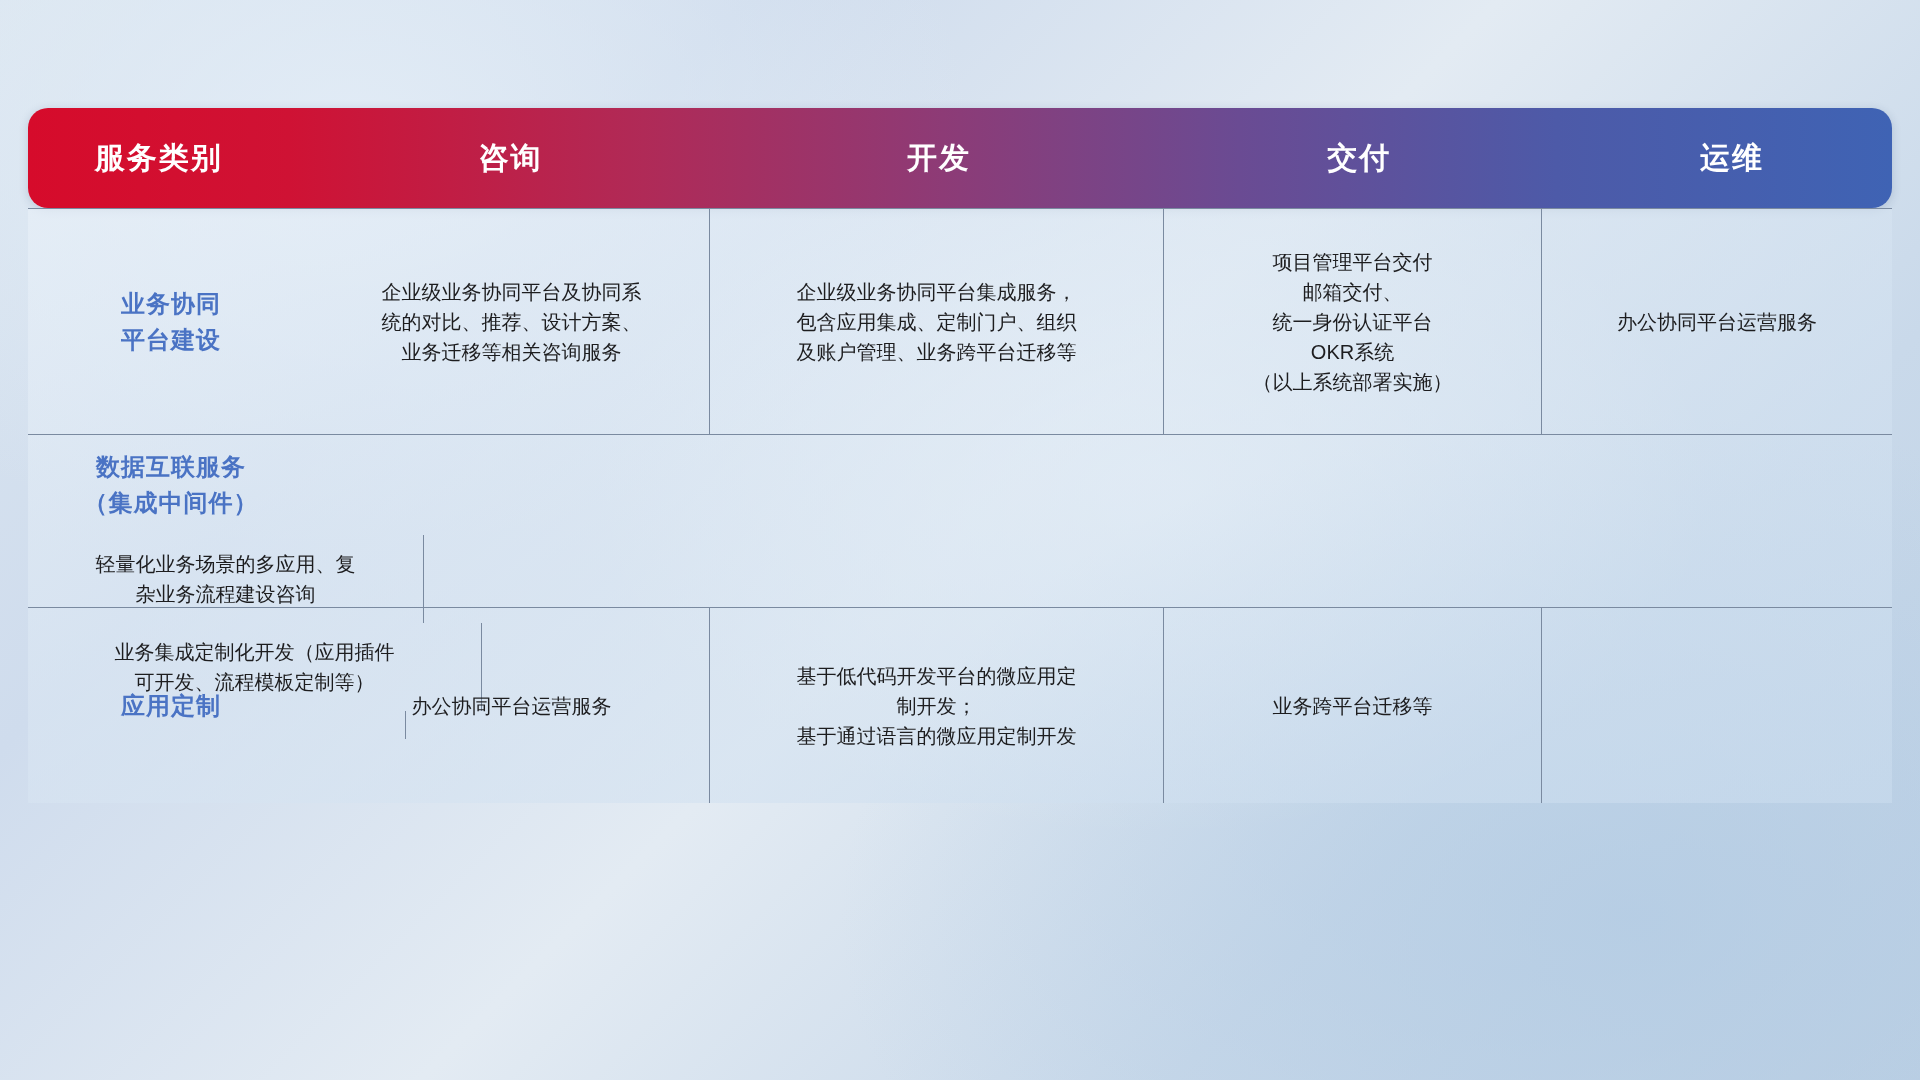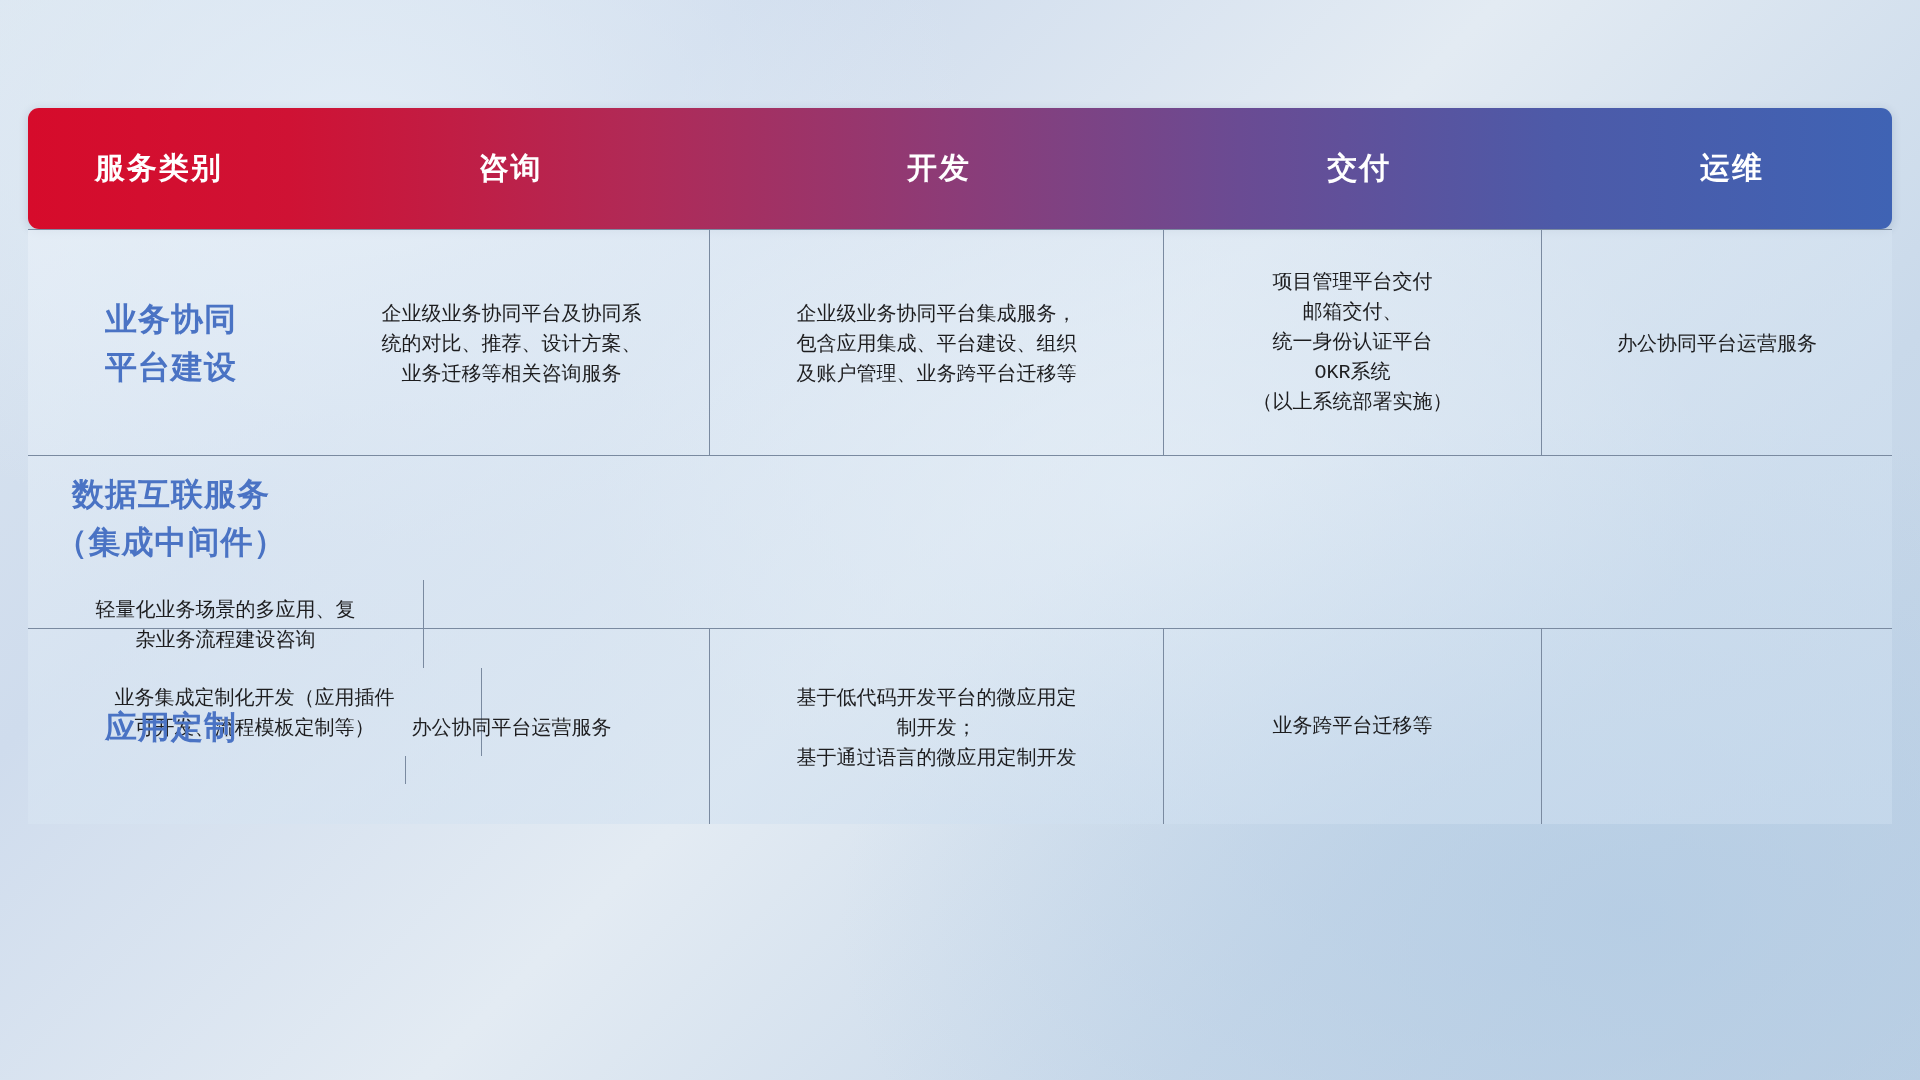--- a/index.html
+++ b/index.html
@@ -24,22 +24,22 @@
     pointer-events: none;
   }
   .table-wrap {
     position: absolute;
     left: 28px;
     top: 108px;
     width: 1864px;
   }
   .head-row {
     display: flex;
-    height: 121px;
-    border-radius: 11px;
+    height: 100px;
+    border-radius: 20px;
     overflow: hidden;
     background: linear-gradient(90deg, #d60b2b 0%, #cf1234 14%, #b02a57 33%, #8b3c78 50%, #6a4b93 65%, #4d5aa8 82%, #3f63b4 100%);
     box-shadow: 0 2px 10px rgba(40,60,100,0.18);
     gap: 40px;
   }
   .head-cell {
     display: flex;
     align-items: center;
     justify-content: center;
     color: #ffffff;
@@ -74,33 +74,33 @@
     color: #1d1d1f;
     border-right: 1.5px solid #7a8aa0;
     white-space: pre-line;
   }
   .cell:last-child {
     border-right: none;
   }
   .cell.cat {
     color: #4a73c4;
     font-weight: bold;
-    font-size: 32px;
+    font-size: 24px;
     letter-spacing: 1px;
     border-right: none;
   }
   .row-1 { height: 225px; }
   .row-2 { height: 172px; flex-direction: column; }
   .row-3 { height: 195px; }
 
   
   .c0 { width: 286px; }
   .c1 { width: 396px; }
   .c2 { width: 454px; }
-  .c3 { width: 378px; font-family: Liberation Mono, monospace; }
+  .c3 { width: 378px; }
   .c4 { width: 350px; }
 </style>
 </head>
 <body>
 
 <div class="bg-wash"></div>
 
 <div class="table-wrap">
 
   <div class="head-row">
@@ -113,21 +113,21 @@
 
   <div class="body-table">
 
     <div class="row row-1">
       <div class="cell cat c0">业务协同
 平台建设</div>
       <div class="cell c1">企业级业务协同平台及协同系
 统的对比、推荐、设计方案、
 业务迁移等相关咨询服务</div>
       <div class="cell c2">企业级业务协同平台集成服务，
-包含应用集成、平台建设、组织
+包含应用集成、定制门户、组织
 及账户管理、业务跨平台迁移等</div>
       <div class="cell c3">项目管理平台交付
 邮箱交付、
 统一身份认证平台
 OKR系统
 （以上系统部署实施）</div>
       <div class="cell c4">办公协同平台运营服务</div>
     </div>
 
     <div class="row row-2">

